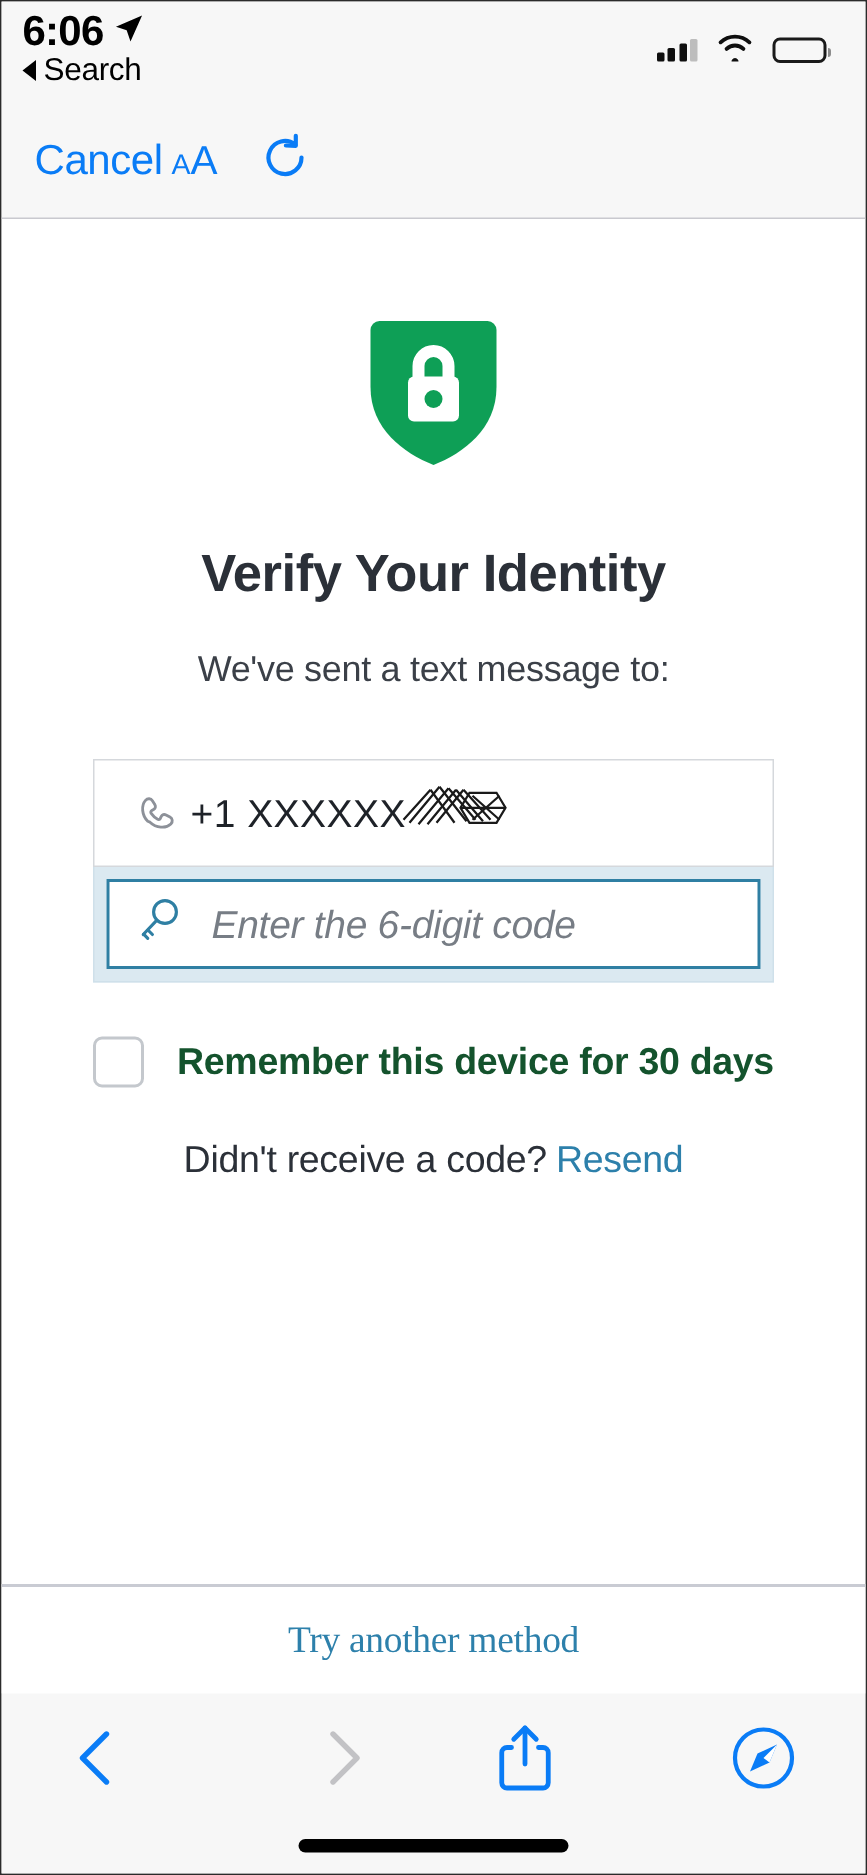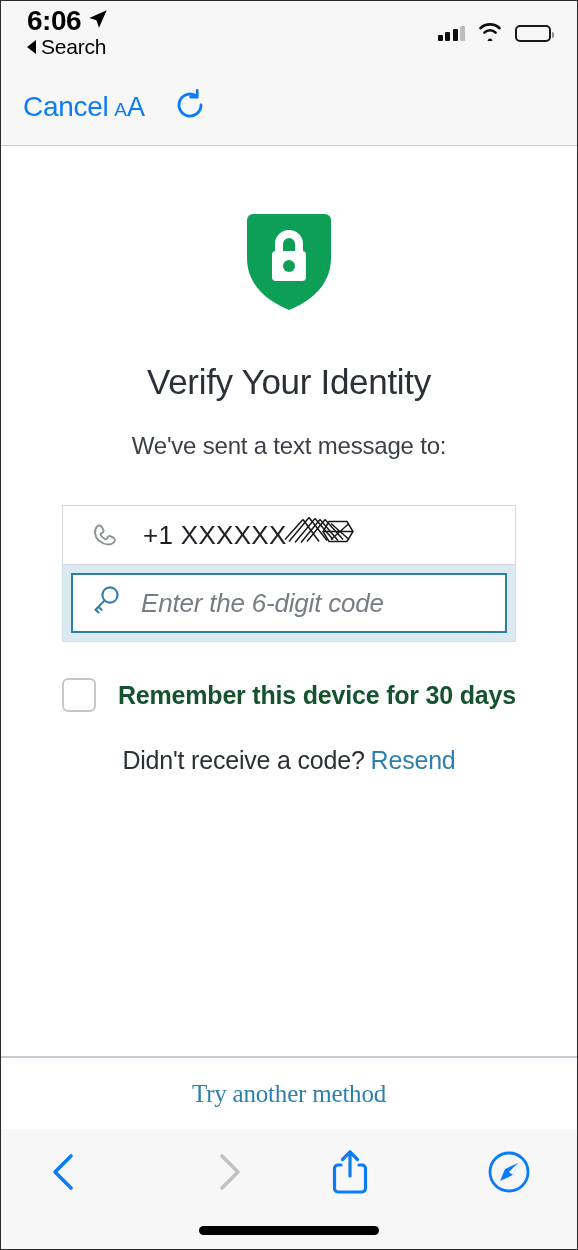--- a/index.html
+++ b/index.html
@@ -31,21 +31,21 @@
     border-bottom: 1px solid #c9c9cf;
   }
 
   .statusbar {
     height: 72px;
     position: relative;
     padding: 0 26px;
   }
   .sb-left {
     position: absolute;
-    left: 26px;
+    left: 14px;
     top: 4px;
   }
   .sb-time-row {
     display: flex;
     align-items: center;
     gap: 6px;
   }
   .sb-time {
     font-size: 28px;
     font-weight: 600;
@@ -172,43 +172,43 @@
     justify-content: center;
     margin-top: 62px;
   }
 
   .title {
     text-align: center;
     font-size: 35px;
     color: #2b3038;
     margin-top: 46px;
     letter-spacing: -0.3px;
-    font-weight: 400;
+    font-weight: 700;
   }
   .subtitle {
     text-align: center;
     font-size: 24px;
     color: #3b4048;
     margin-top: 30px;
     letter-spacing: -0.2px;
   }
 
   .fields {
     margin-top: 45px;
     position: relative;
   }
 
   .field {
-    height: 60px;
+    height: 72px;
     border: 1px solid #d5d8dc;
     background: #fff;
     display: flex;
     align-items: center;
     padding-left: 26px;
-    gap: 24px;
+    gap: 8px;
     position: relative;
   }
   .field.phone { }
   .field-value {
     font-size: 26px;
     color: #1e2228;
     letter-spacing: 0.3px;
     position: relative;
     white-space: nowrap;
   }

